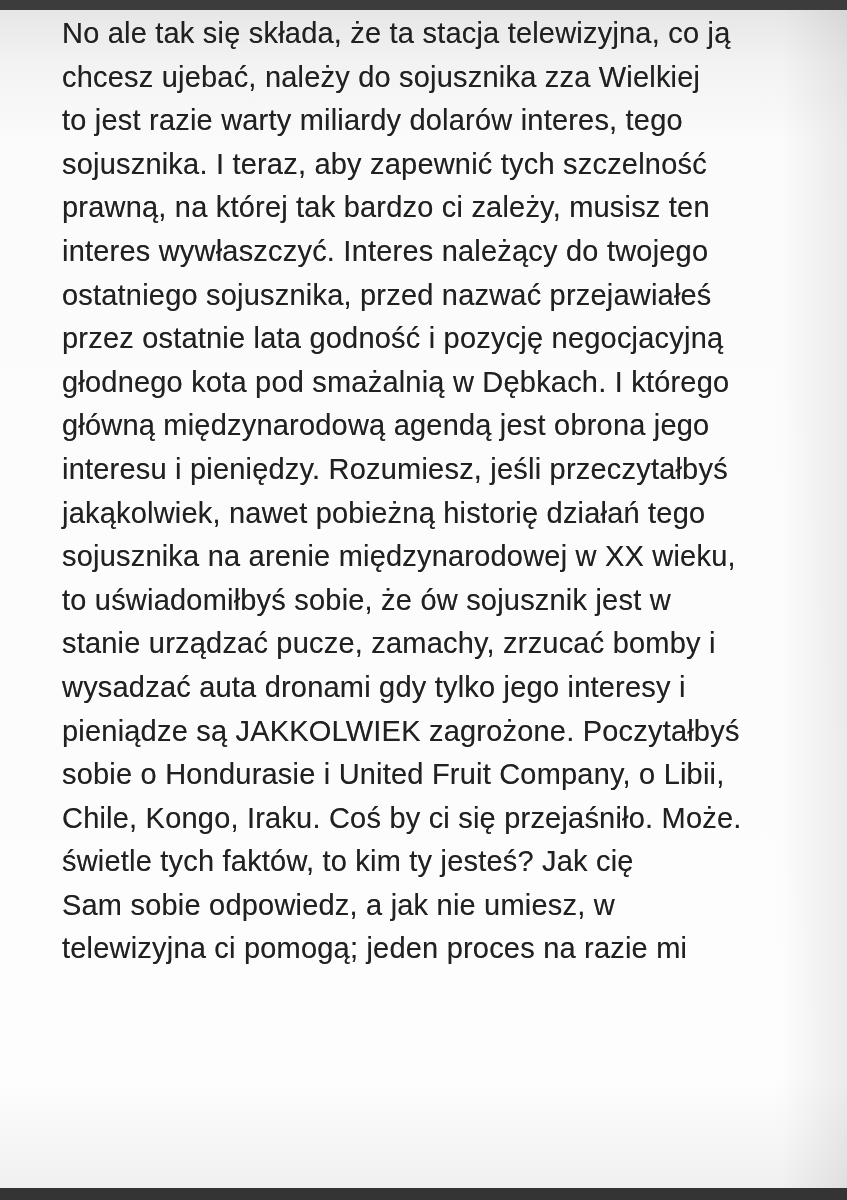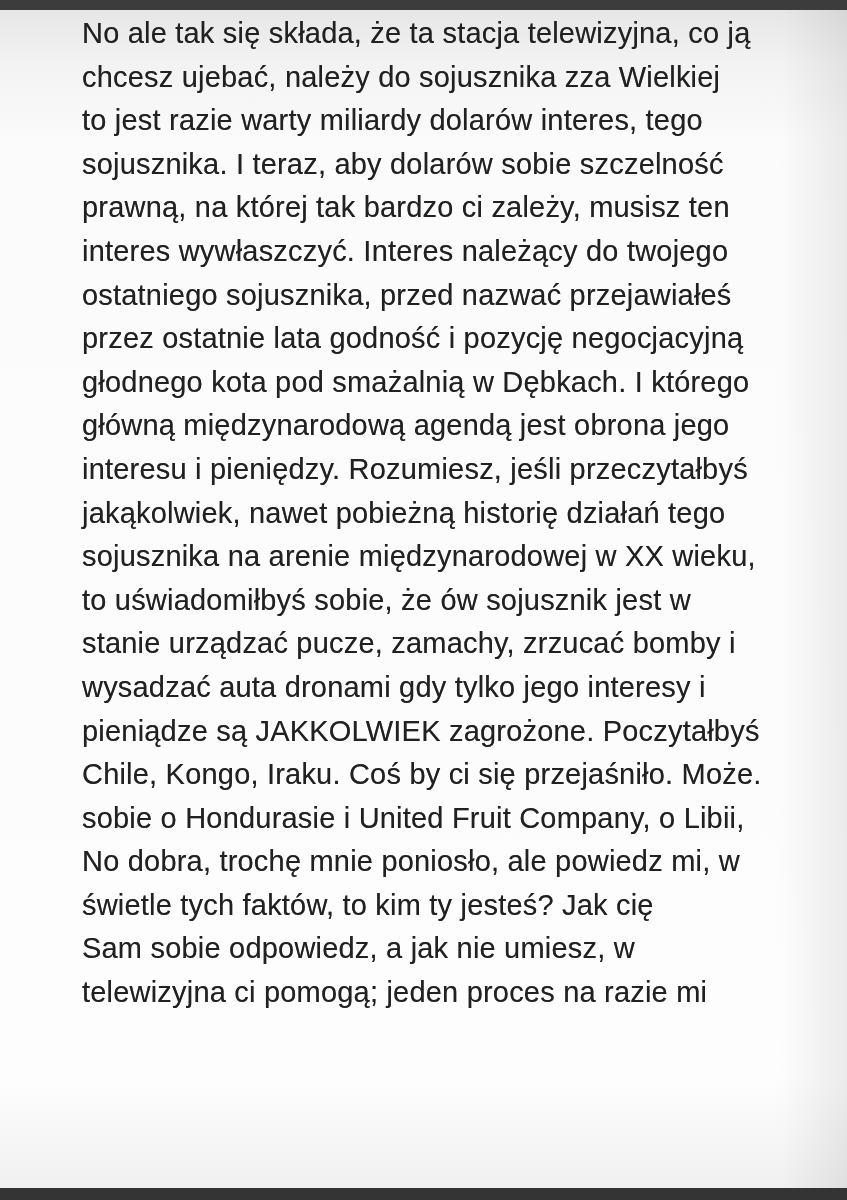--- a/index.html
+++ b/index.html
@@ -25,21 +25,20 @@
   }
   .bar.top { top: 0; height: 10px; }
   .bar.bottom { bottom: 0; height: 12px; background: var(--bar-bottom-color, #343434); }
   .content {
     position: absolute;
     top: 10px;
     left: 0;
     right: 0;
     bottom: 12px;
     overflow: hidden;
-    padding-left: 20px;
   }
   .text {
     padding: 2px 20px 0 62px;
     color: var(--text-color, #212121);
     font-size: 29px;
     line-height: 43.6px;
     letter-spacing: 0.2px;
   }
   .text .line {
     white-space: nowrap;
@@ -50,36 +49,35 @@
 </head>
 <body>
 
 <div class="screen" style="--bar-color: #3c3c3c; --bar-bottom-color: #343434; --text-color: #212121;">
   <div class="bar top"></div>
   <div class="content">
     <div class="text">
         <div class="line">No ale tak się składa, że ta stacja telewizyjna, co ją</div>
         <div class="line">chcesz ujebać, należy do sojusznika zza Wielkiej</div>
         <div class="line">to jest razie warty miliardy dolarów interes, tego</div>
-        <div class="line">sojusznika. I teraz, aby dolarów sobie szczelność</div>
+        <div class="line">sojusznika. I teraz, aby zapewnić tych szczelność</div>
         <div class="line">prawną, na której tak bardzo ci zależy, musisz ten</div>
         <div class="line">interes wywłaszczyć. Interes należący do twojego</div>
         <div class="line">ostatniego sojusznika, przed nazwać przejawiałeś</div>
         <div class="line">przez ostatnie lata godność i pozycję negocjacyjną</div>
         <div class="line">głodnego kota pod smażalnią w Dębkach. I którego</div>
         <div class="line">główną międzynarodową agendą jest obrona jego</div>
         <div class="line">interesu i pieniędzy. Rozumiesz, jeśli przeczytałbyś</div>
         <div class="line">jakąkolwiek, nawet pobieżną historię działań tego</div>
         <div class="line">sojusznika na arenie międzynarodowej w XX wieku,</div>
         <div class="line">to uświadomiłbyś sobie, że ów sojusznik jest w</div>
         <div class="line">stanie urządzać pucze, zamachy, zrzucać bomby i</div>
         <div class="line">wysadzać auta dronami gdy tylko jego interesy i</div>
         <div class="line">pieniądze są JAKKOLWIEK zagrożone. Poczytałbyś</div>
+        <div class="line">sobie o Hondurasie i United Fruit Company, o Libii,</div>
         <div class="line">Chile, Kongo, Iraku. Coś by ci się przejaśniło. Może.</div>
-        <div class="line">sobie o Hondurasie i United Fruit Company, o Libii,</div>
-        <div class="line">No dobra, trochę mnie poniosło, ale powiedz mi, w</div>
         <div class="line">świetle tych faktów, to kim ty jesteś? Jak cię</div>
         <div class="line">Sam sobie odpowiedz, a jak nie umiesz, w</div>
         <div class="line">telewizyjna ci pomogą; jeden proces na razie mi</div>
       </div>
   </div>
   <div class="bar bottom"></div>
 </div>
 
 </body></html>

